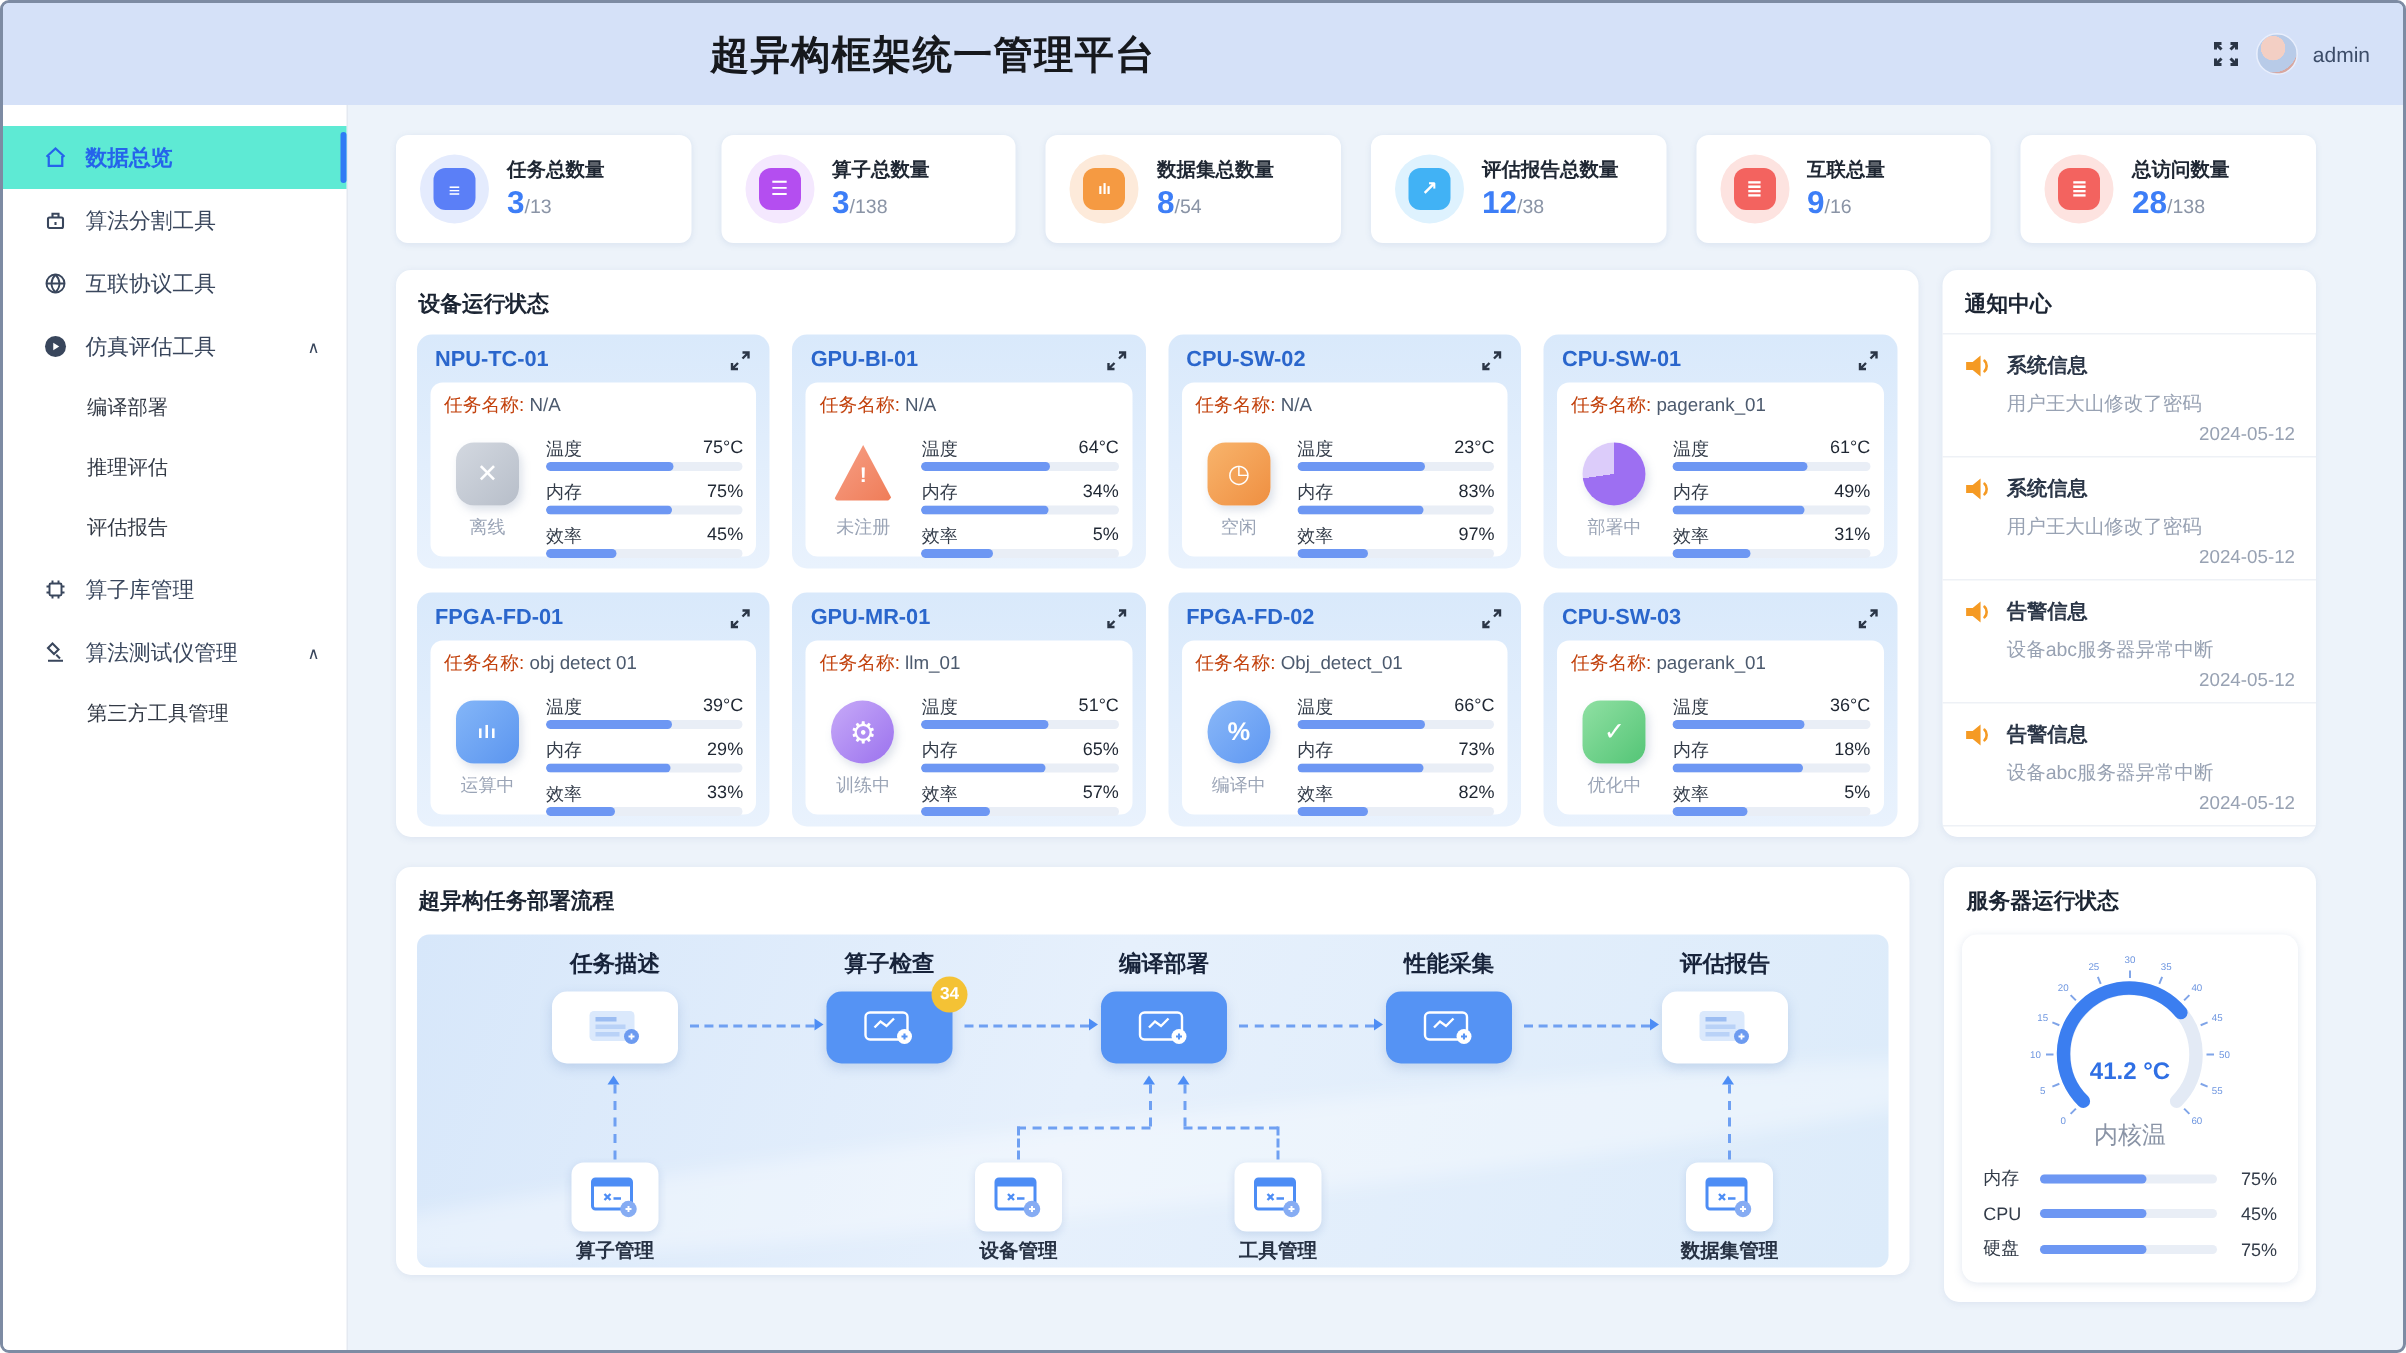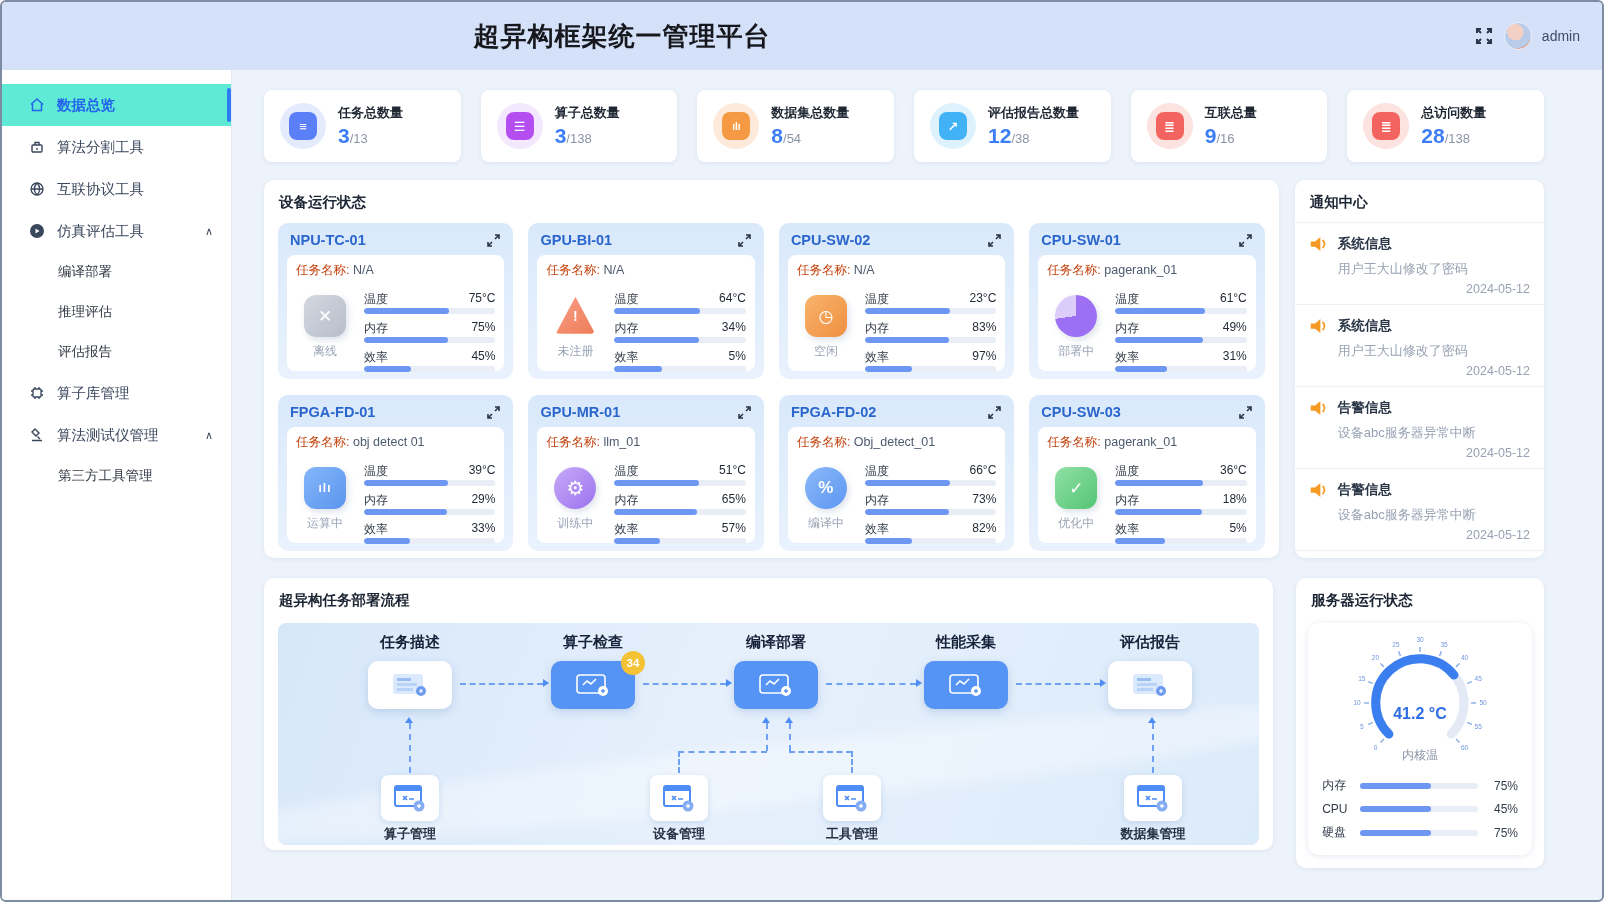--- a/index.html
+++ b/index.html
@@ -107,21 +107,21 @@
   .ah-up { width:0; height:0; border-left:4px solid transparent; border-right:4px solid transparent; border-bottom:6px solid #4d8df5; }
   .tool-card { width:58px; height:46px; background:#fff; border-radius:8px; transform:translateX(-50%);
                display:flex; align-items:center; justify-content:center; cursor:pointer; box-shadow:0 2px 6px rgba(90,130,190,.2); }
   .tool-label { font-size:13px; font-weight:bold; color:#273244; transform:translateX(-50%); white-space:nowrap; }
 
   .server-panel { width:250px; height:290px;margin-left:20px; }
   .server-inner { margin:4px 12px 12px; background:#fff; border-radius:10px; box-shadow:0 1px 6px rgba(90,120,170,.18);
                   height:232px; padding:8px 14px 10px; display:flex; flex-direction:column; }
   .gauge-wrap { display:flex; flex-direction:column; align-items:center; }
   .gauge-value { font-size:16px; font-weight:bold; fill:#2f6fe4; }
-  .gauge-sub { font-size:12px; color:#8a94a6; margin-top:-12px; }
+  .gauge-sub { font-size:16px; color:#8a94a6; margin-top:-12px; }
   .srv-metrics { margin-top:auto; display:flex; flex-direction:column; gap:8px; padding-bottom:4px; }
   .srv-row { display:flex; align-items:center; gap:8px; font-size:12px; color:#333c49; }
   .srv-row .lbl { width:30px; }
   .srv-row .bar { flex:1; height:6px; border-radius:3px; background:#e9eef6; }
   .srv-row .fill { height:100%; border-radius:3px; background:#6d97f3; }
   .srv-row .val { width:32px; text-align:right; }
 </style>
 </head>
 <body>
 

